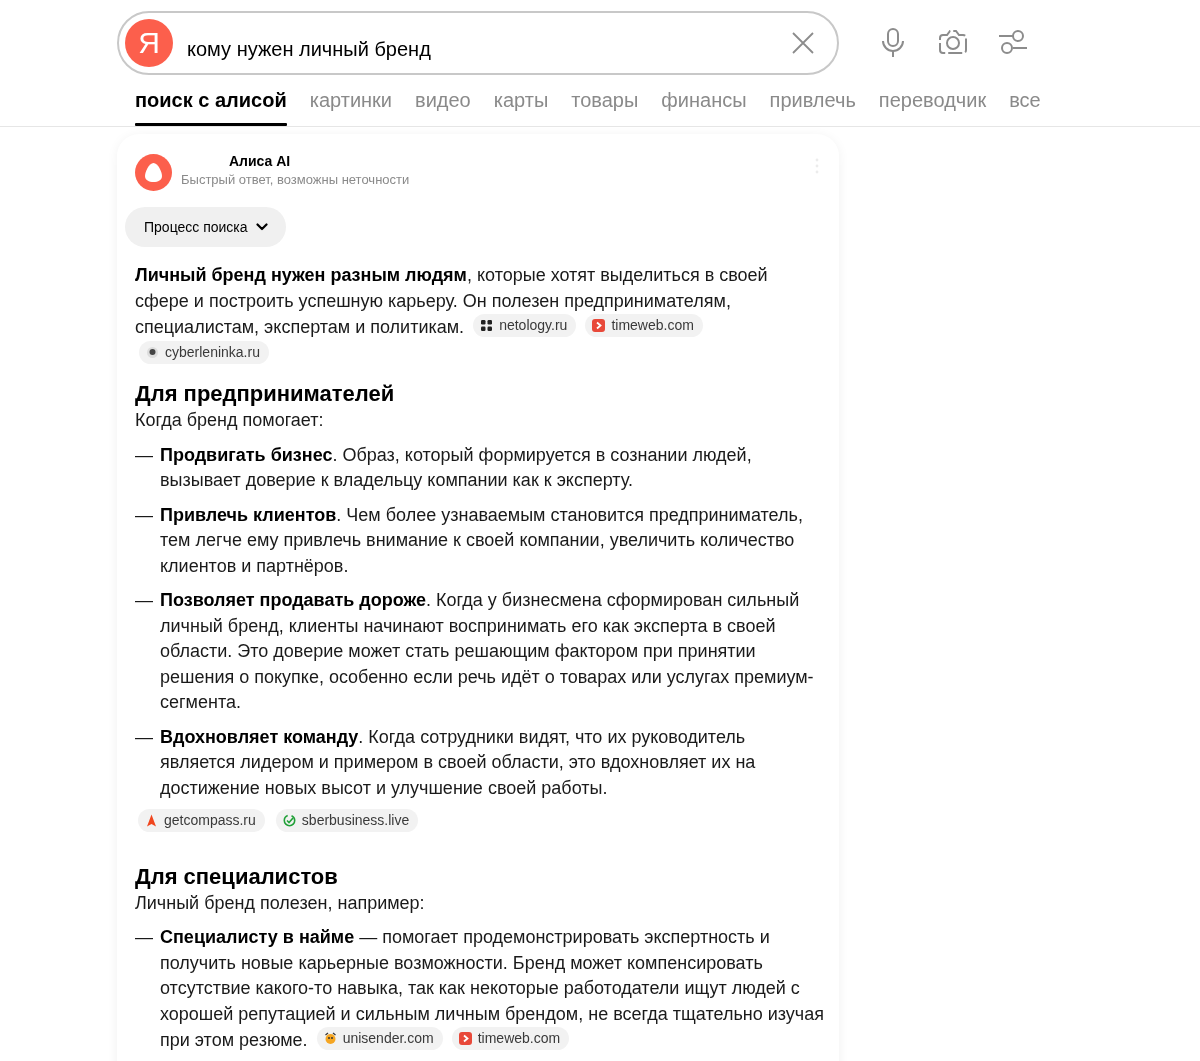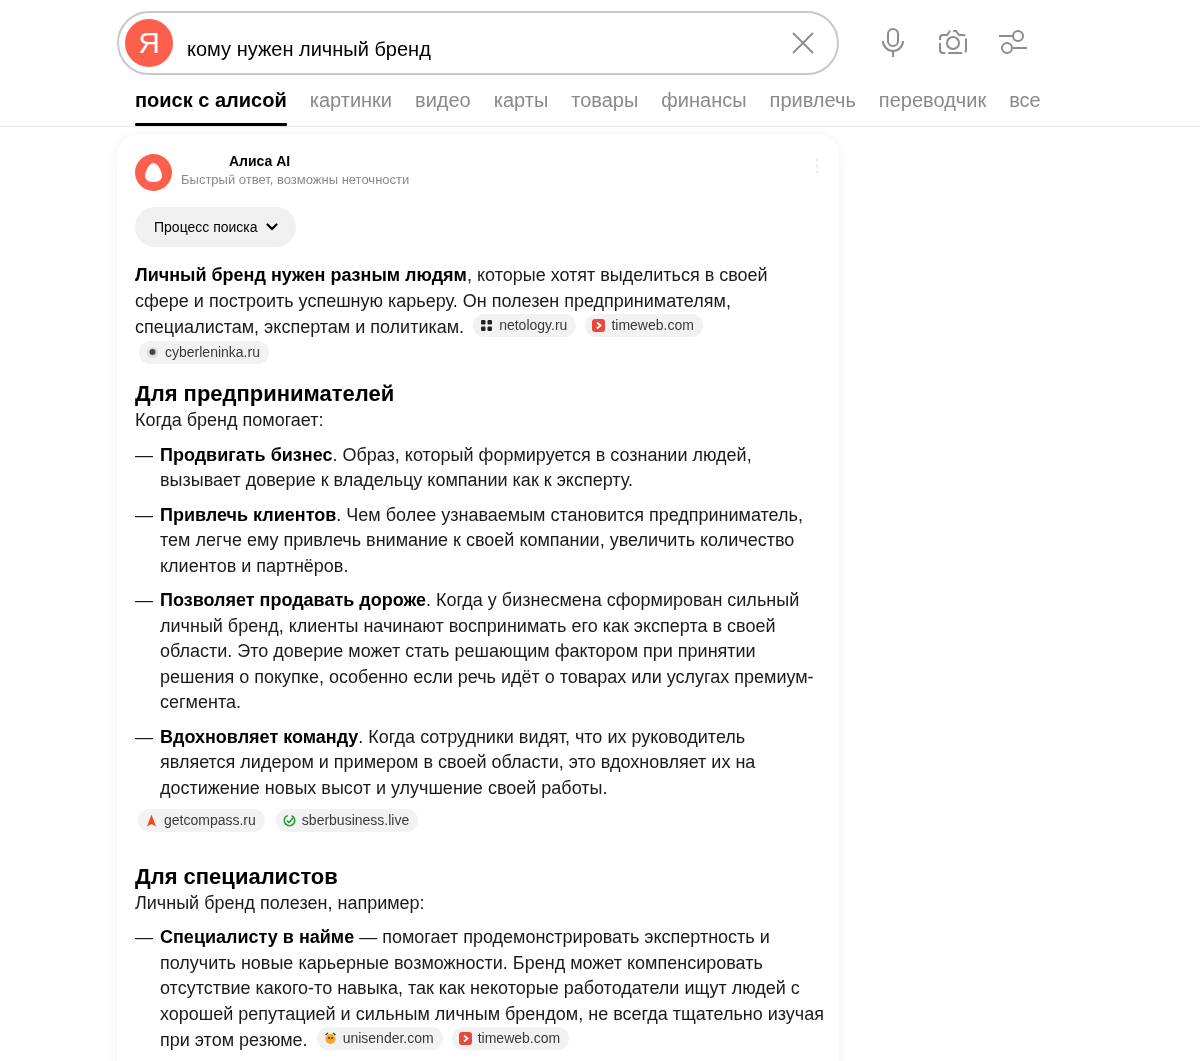--- a/index.html
+++ b/index.html
@@ -18,21 +18,21 @@
   .tab { font-size: 20px; color: #8a8a8a; margin-right: 23px; height: 38px; line-height: 24px; position: relative; cursor: pointer; white-space: nowrap; }
   .tab.active { color: #000; font-weight: bold; }
   .tab.active::after { content: ""; position: absolute; left: 0; right: 0; bottom: 0; height: 3px; background: #000; border-radius: 1px; }
 
   
   .card { position: absolute; left: 117px; top: 134px; width: 722px; height: 960px; background: #fff; border-radius: 22px; box-shadow: 0 2px 12px rgba(0,0,0,0.06); }
   .alice-logo { position: absolute; left: 18px; top: 20px; width: 37px; height: 37px; }
   .alice-name { position: absolute; left: 64px; top: 19px; font-size: 14px; font-weight: bold; color: #000; margin-left: 48px; }
   .alice-sub { position: absolute; left: 64px; top: 38px; font-size: 13px; color: #8a8a8a; }
   .more-icon { position: absolute; right: 14px; top: 20px; width: 16px; height: 24px; cursor: pointer; }
-  .process-btn { position: absolute; left: 18px; top: 73px; height: 40px; padding: 0 18px 0 19px; background: #f0f0f0; border-radius: 20px; font-size: 14px; color: #000; display: flex; align-items: center; gap: 8px; cursor: pointer; border: none; font-family: "Liberation Sans", sans-serif; }
+  .process-btn { position: absolute; left: 8px; top: 73px; height: 40px; padding: 0 18px 0 19px; background: #f0f0f0; border-radius: 20px; font-size: 14px; color: #000; display: flex; align-items: center; gap: 8px; cursor: pointer; border: none; font-family: "Liberation Sans", sans-serif; }
 
   .content { position: absolute; left: 18px; top: 129px; width: 690px; font-size: 18px; line-height: 25.5px; color: #1a1a1a; }
   .content p { margin: 0; }
   .content b { font-weight: bold; color: #000; }
   .content h2 { font-size: 22px; font-weight: bold; color: #000; line-height: 28px; }
   .h2-first { margin-top: 13px; }
   .h2-second { margin-top: 27px; }
   .lead { margin-top: 10px; }
   .item { position: relative; padding-left: 25px; margin-top: 9px; }
   .item .dash { position: absolute; left: 0; top: 0; }

